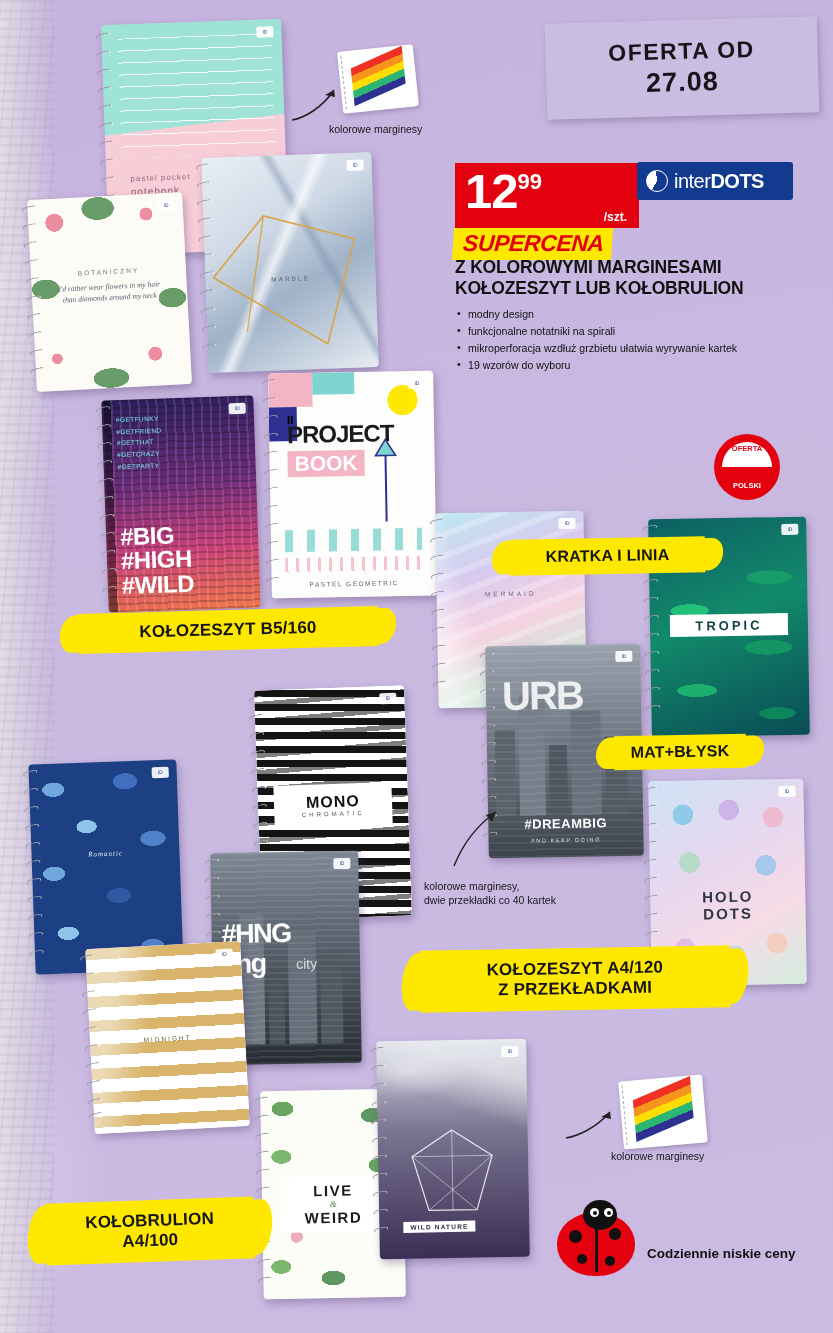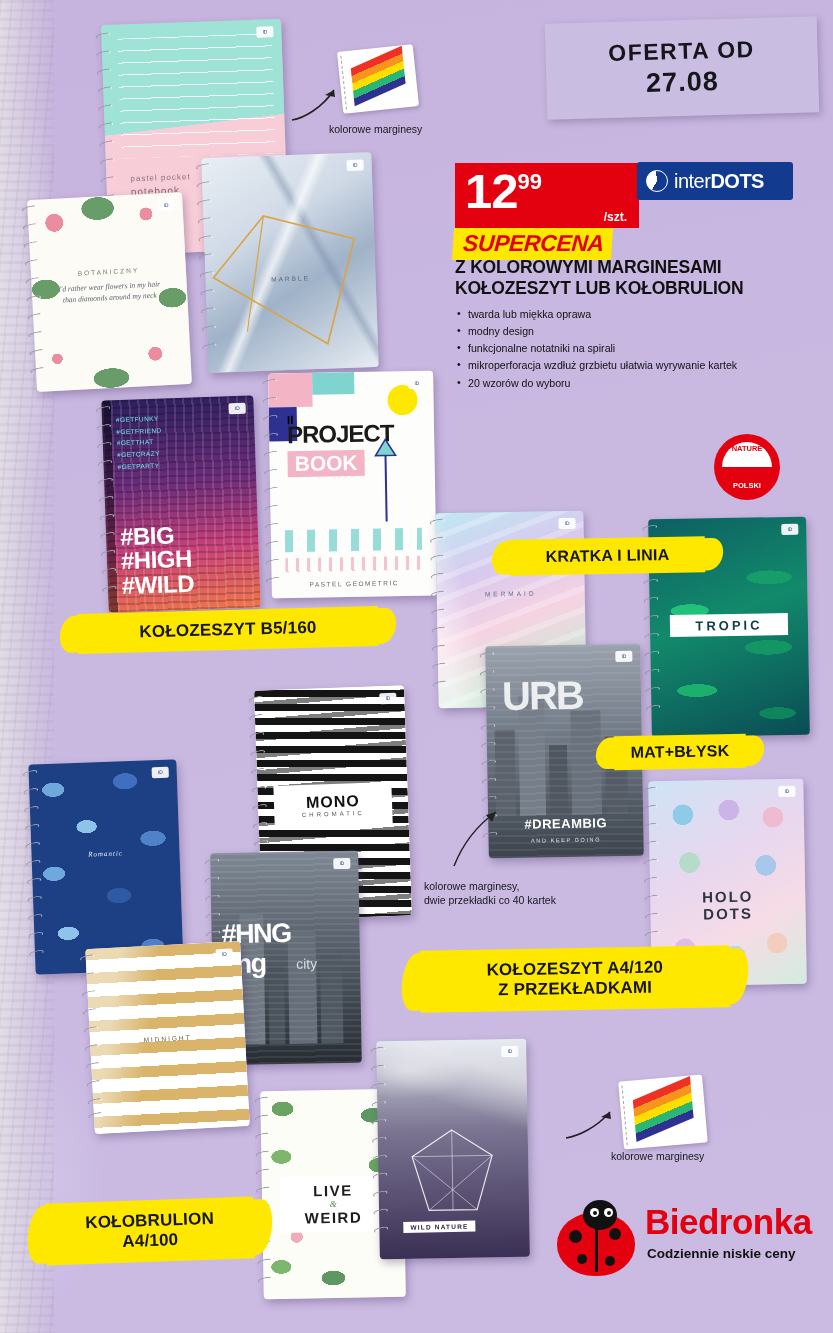--- a/index.html
+++ b/index.html
@@ -165,31 +165,30 @@
       <span class="light">inter</span><b>DOTS</b>
     </div>
   </div>
 
   <div id="headline">
     <div>Z KOLOROWYMI MARGINESAMI</div>
     <div>KOŁOZESZYT LUB KOŁOBRULION</div>
   </div>
 
   <ul id="bullets">
-    <li>twarda lub miękka oprawa</li>
     <li>modny design</li>
     <li>funkcjonalne notatniki na spirali</li>
     <li>mikroperforacja wzdłuż grzbietu ułatwia wyrywanie kartek</li>
-    <li>20 wzorów do wyboru</li>
+    <li>19 wzorów do wyboru</li>
   </ul>
 
   <div id="polski-badge">
     <div class="ring"></div>
     <div class="inner"></div>
-    <div class="t1">NATURE</div>
+    <div class="t1">OFERTA</div>
     <div class="t2">POLSKI</div>
   </div>
 
   <div class="nb" style="left:105px; top:22px; width:180px; height:230px; transform:rotate(-2deg);">
     <div class="cover" style="background:linear-gradient(175deg,#9fe3d6 0 45%, #f7cdd8 45% 100%);">
       <div style="position:absolute;left:16px;top:14px;right:10px;height:120px;
                   background:repeating-linear-gradient(180deg, rgba(255,255,255,.85) 0 1px, rgba(0,0,0,0) 1px 12px);"></div>
       <div style="position:absolute;left:24px;top:150px;font-size:8px;color:#9a6b7e;letter-spacing:1px;">pastel pocket</div>
       <div style="position:absolute;left:24px;top:162px;font-size:10px;color:#8d6576;letter-spacing:1px;">notebook</div>
     </div>
@@ -677,17 +676,16 @@
       <div class="dot" style="left:16px;top:32px;width:13px;height:13px;"></div>
       <div class="dot" style="left:56px;top:30px;width:12px;height:12px;"></div>
       <div class="dot" style="left:24px;top:56px;width:10px;height:10px;"></div>
       <div class="dot" style="left:52px;top:58px;width:10px;height:10px;"></div>
       <div class="head"></div>
       <div class="eye" style="left:37px;"></div>
       <div class="eye" style="left:51px;"></div>
       <div class="pupil" style="left:40px;"></div>
       <div class="pupil" style="left:54px;"></div>
     </div>
-    <div class="name">Biedronka</div>
     <div class="slogan">Codziennie niskie ceny</div>
   </div>
 
 </div>
 
 </body></html>

